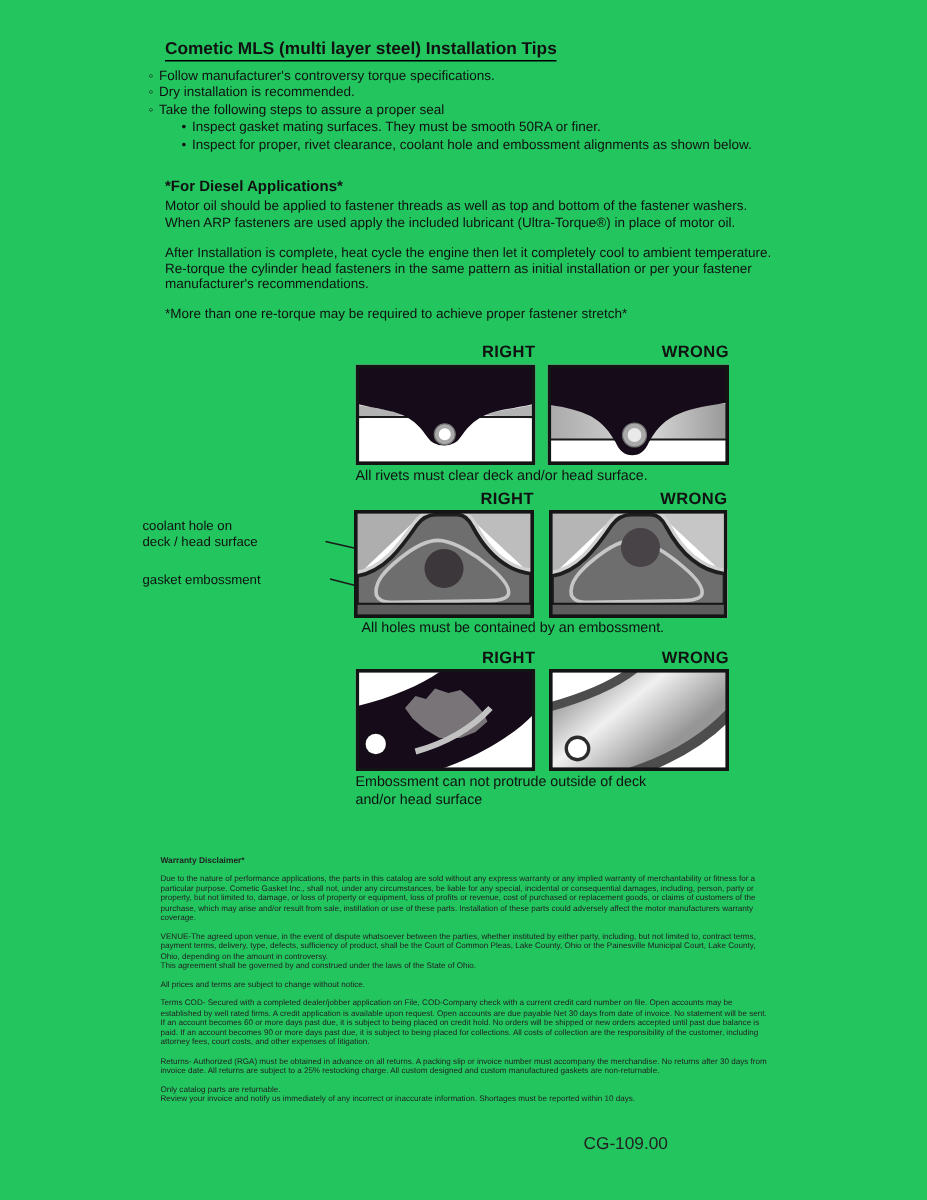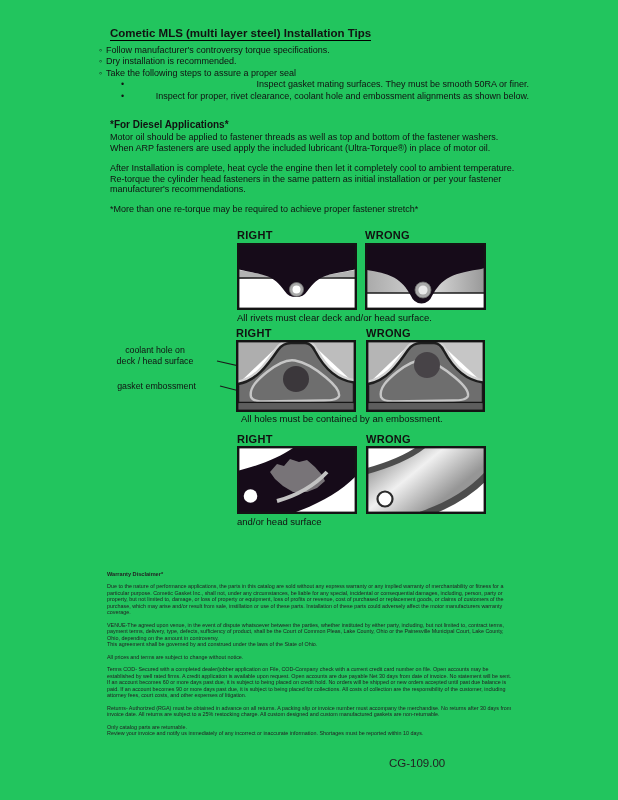--- a/index.html
+++ b/index.html
@@ -7,29 +7,29 @@
     position:relative;width:618px;height:800px;background:#22c55e;
     font-family:"Liberation Sans", sans-serif;color:#111;overflow:hidden;
   }
   .abs{position:absolute;}
   .title{left:110px;top:27px;font-size:11.5px;font-weight:bold;margin:0;}
   .title .u{display:inline-block;border-bottom:1.4px solid #000;padding-bottom:1px;}
   .bullets{left:99px;top:45px;width:430px;font-size:9px;line-height:11.4px;}
   .b-row{display:flex;}
   .b-row .mk{width:7px;flex:0 0 7px;}
   .b-row.lvl1 .mk::before{content:"◦";}
-  .b-row.lvl2{padding-left:22px;justify-content:space-between;}
+  .b-row.lvl2{padding-left:22px;}
   .b-row.lvl2 .mk::before{content:"•";}
   .diesel-h{left:110px;top:119px;font-size:10px;font-weight:bold;}
   .body-p{left:110px;width:412px;font-size:9px;line-height:10.6px;}
-  .dg-label{font-size:11px;font-weight:bold;text-align:left;letter-spacing:.3px;}
+  .dg-label{font-size:11px;font-weight:bold;text-align:right;letter-spacing:.3px;}
   .caption{font-size:9.5px;line-height:11.5px;}
   .panel{position:absolute;}
   .panel svg{display:block;width:100%;height:100%;}
-  .side-label{font-size:8.8px;line-height:11px;text-align:center;}
+  .side-label{font-size:8.8px;line-height:11px;text-align:left;}
   .leader-overlay{left:0;top:330px;pointer-events:none;}
   .warranty{left:107px;top:571px;width:407px;font-size:5.4px;line-height:6.5px;color:#222;}
   .warranty .w-h{font-weight:bold;font-size:5.6px;margin:0 0 5.5px 0;}
   .warranty p{margin:0 0 6px 0;}
   .warranty p.tight{margin:0;}
   .footer-code{left:389px;top:757px;font-size:11.5px;color:#222;}
 </style>
 </head>
 <body>
 
@@ -177,20 +177,21 @@
       <rect x="0" y="0" width="120" height="68" fill="#ffffff"></rect>
       <path d="M2,24.5 C24,19 43,11 56,2 L118,2 L118,31 C104,45 83,57.5 59,66 L2,66 Z" fill="url(#g3w)"></path>
       <path d="M-2,26 C22,19.5 43,11 57,0" fill="none" stroke="#4d4d4d" stroke-width="6"></path>
       <path d="M55,69 C82,60 105,46 121,29" fill="none" stroke="#4d4d4d" stroke-width="7"></path>
       <circle cx="19" cy="53" r="7.5" fill="#ffffff" stroke="#2b2b2b" stroke-width="2.2"></circle>
       <rect x="1.2" y="1.2" width="117.6" height="65.6" fill="none" stroke="#141414" stroke-width="2.4"></rect>
     </svg>
   </div>
 
   <div class="abs caption" style="left:237px;top:516px;width:240px;">
+    <div>Embossment can not protrude outside of deck</div>
     <div>and/or head surface</div>
   </div>
 
   <div class="abs warranty">
     <p class="w-h">Warranty Disclaimer*</p>
     <p>Due to the nature of performance applications, the parts in this catalog are sold without any express warranty or any implied warranty of merchantability or fitness for a particular purpose.  Cometic Gasket Inc., shall not, under any circumstances, be liable for any special, incidental or consequential damages, including, person, party or property, but not limited to, damage, or loss of property or equipment, loss of profits or revenue, cost of purchased or replacement goods, or claims of customers of the purchase, which may arise and/or result from sale, instillation or use of these parts.  Installation of these parts could adversely affect the motor manufacturers warranty coverage.</p>
     <p class="tight">VENUE-The agreed upon venue, in the event of dispute whatsoever between the parties, whether instituted by either party, including, but not limited to, contract terms, payment terms, delivery, type, defects, sufficiency of product, shall be the Court of Common Pleas, Lake County, Ohio or the Painesville Municipal Court, Lake County, Ohio, depending on the amount in controversy.</p>
     <p>This agreement shall be governed by and construed under the laws of the State of Ohio.</p>
     <p>All prices and terms are subject to change without notice.</p>
     <p>Terms COD- Secured with a completed dealer/jobber application on File, COD-Company check with a current credit card number on file.  Open accounts may be established by well rated firms.  A credit application is available upon request.  Open accounts are due payable Net 30 days from date of invoice.  No statement will be sent.  If an account becomes 60 or more days past due, it is subject to being placed on credit hold.  No orders will be shipped or new orders accepted until past due balance is paid.  If an account becomes 90 or more days past due, it is subject to being placed for collections.  All costs of collection are the responsibility of the customer, including attorney fees, court costs, and other expenses of litigation.</p>

